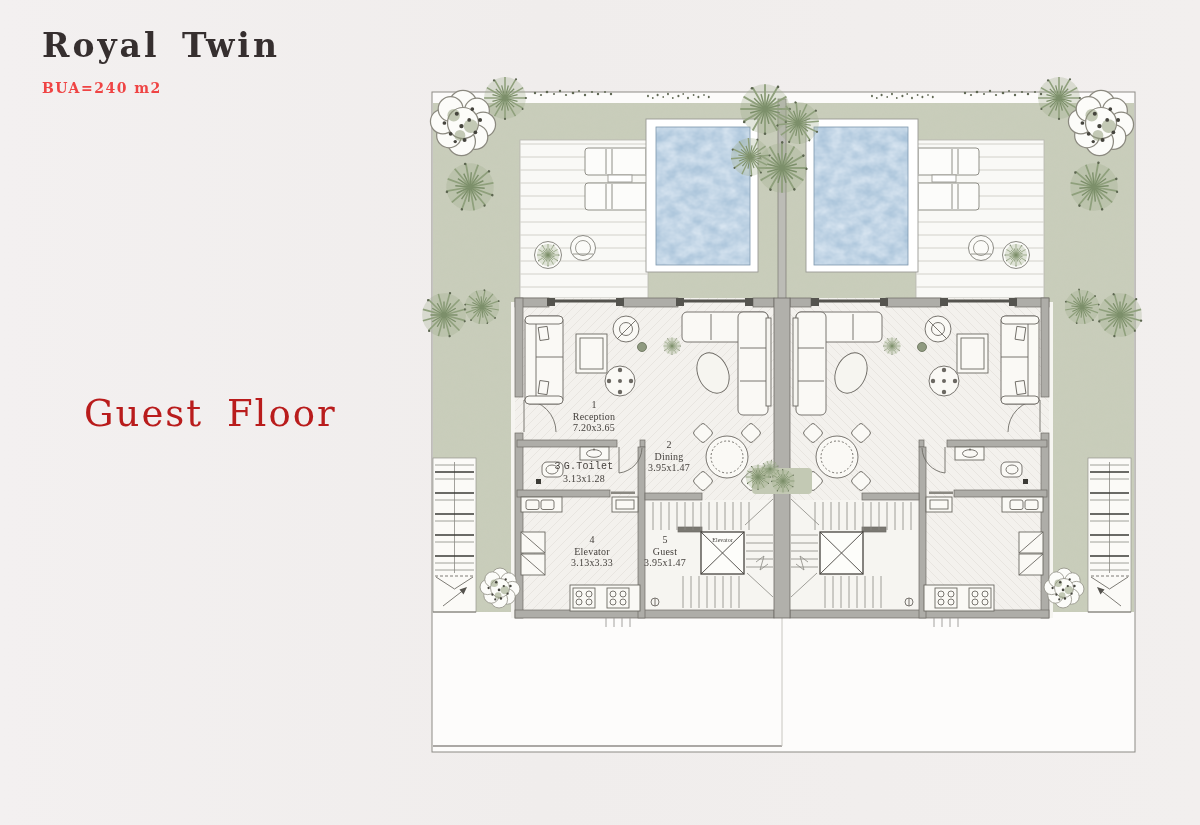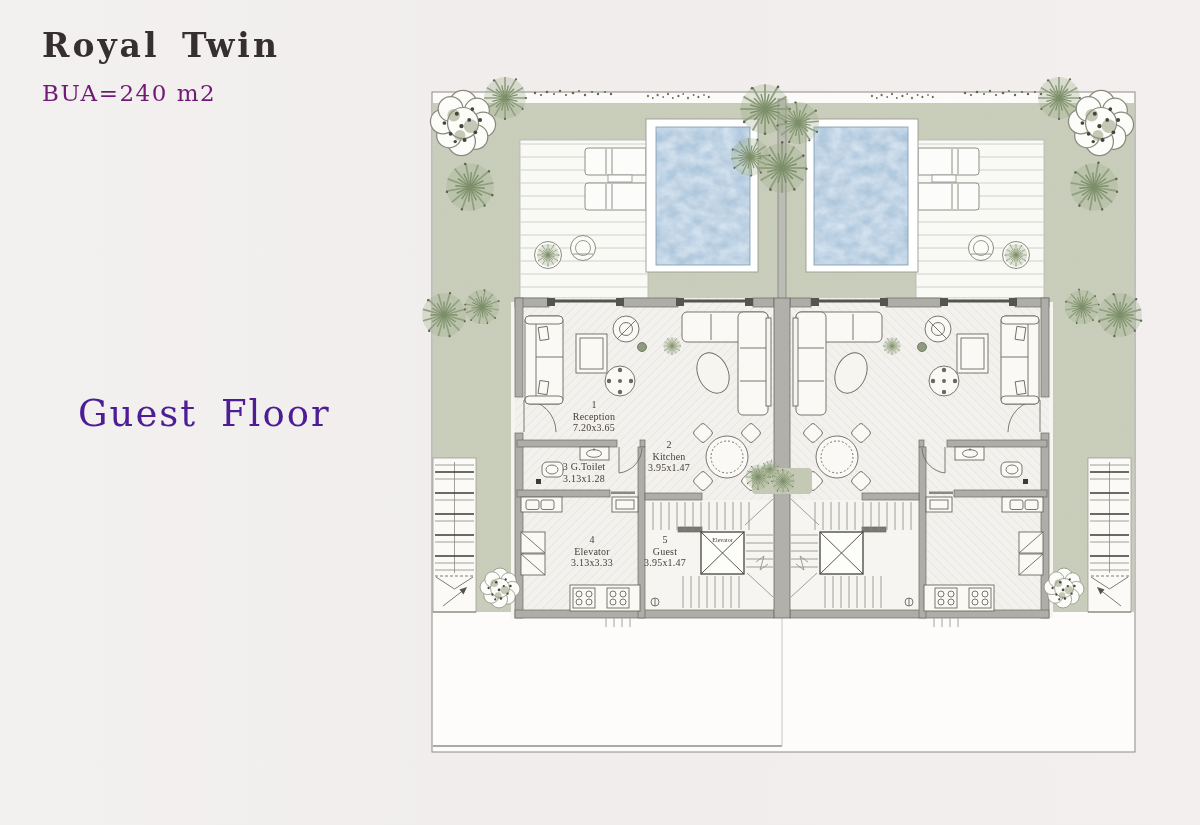--- a/index.html
+++ b/index.html
@@ -9,27 +9,27 @@
     font-family:"Liberation Serif", serif;
   }
   .stage{position:relative;width:989px;height:825px;}
   .page-title{
     position:absolute;left:42px;top:26px;
     font-family:"DejaVu Serif", serif;font-size:33px;font-weight:600;
     letter-spacing:3px;word-spacing:8px;color:#362f2f;
   }
   .page-subtitle{
     position:absolute;left:42px;top:80px;
-    font-family:"DejaVu Serif", serif;font-size:23px;font-weight:400;
-    letter-spacing:1.5px;color:#701a75;
+    font-family:"DejaVu Serif", serif;font-size:14px;font-weight:700;
+    letter-spacing:1.5px;color:#ef4444;
   }
   .floor-label{
-    position:absolute;left:78px;top:392px;
+    position:absolute;left:84px;top:392px;
     font-family:"DejaVu Serif", serif;font-size:37px;font-weight:500;
-    letter-spacing:2px;word-spacing:10px;color:#4c1d95;
+    letter-spacing:2px;word-spacing:10px;color:#b91c1c;
   }
   .plan-svg{position:absolute;left:420px;top:65px;width:735px;height:700px;z-index:1;}
   .rlabel{
     position:absolute;z-index:2;transform:translateX(-50%);
     text-align:center;font-family:"Liberation Serif", serif;
     font-size:10px;line-height:11.5px;color:#45413d;letter-spacing:.2px;white-space:nowrap;
   }
   .rlabel .num{display:block;}
   .rlabel .inline-num{display:inline;margin-right:3px;}
 </style>
@@ -402,25 +402,25 @@
     <text x="302.5" y="477" text-anchor="middle" font-family="Liberation Serif, serif" font-size="6" fill="#3e3c38">Elevator</text>
   </svg>
 
   <div class="rlabel" style="left:594px;top:399px;">
     <span class="num">1</span>
     <span class="num">Reception</span>
     <span class="num">7.20x3.65</span>
   </div>
   <div class="rlabel" style="left:669px;top:439px;">
     <span class="num">2</span>
-    <span class="num">Kitchen</span>
+    <span class="num">Dining</span>
     <span class="num">3.95x1.47</span>
   </div>
   <div class="rlabel" style="left:584px;top:461px;">
-    <span class="num" style="display:block;">
+    <span class="num" style="display:block;font-family:Liberation Mono, monospace;">
       <span class="inline-num">3</span><span>G.Toilet</span>
     </span>
     <span class="num">3.13x1.28</span>
   </div>
   <div class="rlabel" style="left:592px;top:534px;">
     <span class="num">4</span>
     <span class="num">Elevator</span>
     <span class="num">3.13x3.33</span>
   </div>
   <div class="rlabel" style="left:665px;top:534px;">

